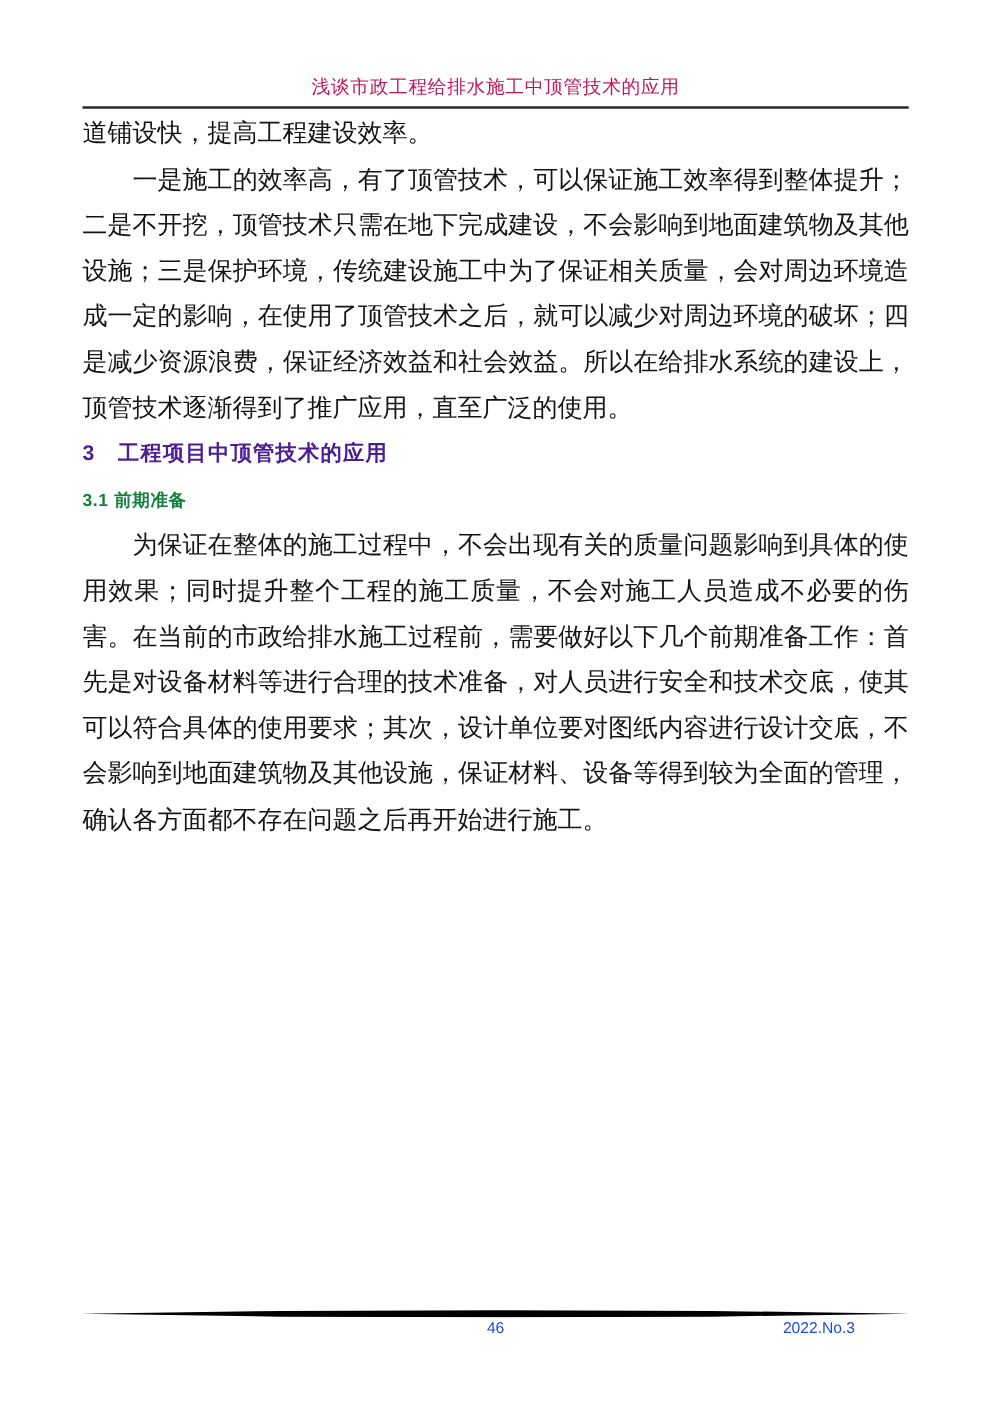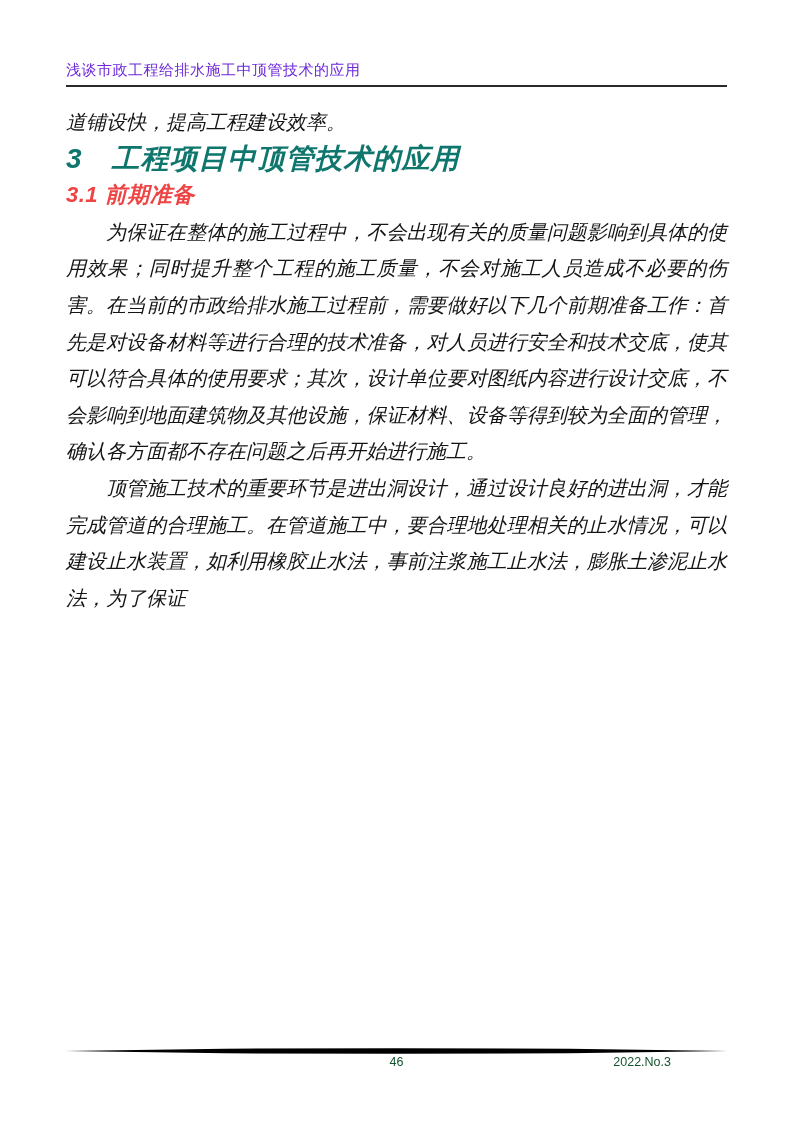--- a/index.html
+++ b/index.html
@@ -16,104 +16,103 @@
     color: #141414;
     overflow: hidden;
   }
   .content {
     position: absolute;
     left: 66px;
     top: 60px;
     width: 661px;
   }
   .running-title {
-    text-align: left;
+    text-align: center;
     font-size: 15px;
     line-height: 21px;
     letter-spacing: 0.5px;
-    color: #6d28d9;
+    color: #be185d;
   }
   .header-rule {
     height: 0;
     border-bottom: 2px solid #2a2a2a;
     margin-top: 4px;
   }
   .body-text {
-    margin-top: 17px;
+    margin-top: 2px;
     font-size: 20px;
     line-height: 36.6px;
     text-align: justify;
     text-justify: inter-character;
-    font-style: italic;
   }
   .body-text p.para {
     margin: 0;
     text-indent: 2em;
   }
   .body-text p.para.no-indent {
     text-indent: 0;
   }
   .body-text .h1 {
     font-family: "Liberation Sans", sans-serif;
     font-weight: bold;
-    font-size: 28px;
+    font-size: 17px;
     line-height: 36.6px;
     letter-spacing: 1px;
-    color: #0f766e;
+    color: #4c1d95;
   }
   .body-text .h2 {
     font-family: "Liberation Sans", sans-serif;
     font-weight: bold;
-    font-size: 22px;
+    font-size: 14px;
     line-height: 36.6px;
     letter-spacing: 0.5px;
-    color: #ef4444;
+    color: #15803d;
   }
   .footer-rule {
     position: absolute;
     left: 65px;
     top: 1048px;
     width: 663px;
     height: 6px;
   }
   .footer-row {
     position: absolute;
     left: 0;
     top: 1055px;
     width: 793px;
     height: 18px;
     font-family: "Liberation Sans", sans-serif;
     font-size: 12.5px;
-    color: #14532d;
+    color: #1d4ed8;
   }
   .footer-pagenum {
     position: absolute;
     left: 0;
     right: 0;
     text-align: center;
   }
   .footer-issue {
     position: absolute;
-    right: 122px;
+    right: 109px;
     text-align: right;
   }
 </style>
 </head>
 <body>
 
 <div class="page">
   <div class="content">
     <div class="running-title">浅谈市政工程给排水施工中顶管技术的应用</div>
     <div class="header-rule"></div>
     <div class="body-text" id="body-text">
         <p class="para no-indent">道铺设快，提高工程建设效率。</p>
+        <p class="para">一是施工的效率高，有了顶管技术，可以保证施工效率得到整体提升；二是不开挖，顶管技术只需在地下完成建设，不会影响到地面建筑物及其他设施；三是保护环境，传统建设施工中为了保证相关质量，会对周边环境造成一定的影响，在使用了顶管技术之后，就可以减少对周边环境的破坏；四是减少资源浪费，保证经济效益和社会效益。所以在给排水系统的建设上，顶管技术逐渐得到了推广应用，直至广泛的使用。</p>
         <div class="h1">3　工程项目中顶管技术的应用</div>
         <div class="h2">3.1 前期准备</div>
         <p class="para">为保证在整体的施工过程中，不会出现有关的质量问题影响到具体的使用效果；同时提升整个工程的施工质量，不会对施工人员造成不必要的伤害。在当前的市政给排水施工过程前，需要做好以下几个前期准备工作：首先是对设备材料等进行合理的技术准备，对人员进行安全和技术交底，使其可以符合具体的使用要求；其次，设计单位要对图纸内容进行设计交底，不会影响到地面建筑物及其他设施，保证材料、设备等得到较为全面的管理，确认各方面都不存在问题之后再开始进行施工。</p>
-        <p class="para">顶管施工技术的重要环节是进出洞设计，通过设计良好的进出洞，才能完成管道的合理施工。在管道施工中，要合理地处理相关的止水情况，可以建设止水装置，如利用橡胶止水法，事前注浆施工止水法，膨胀土渗泥止水法，为了保证</p>
       </div>
   </div>
 
   <svg class="footer-rule" viewBox="0 0 663 6" preserveAspectRatio="none" xmlns="http://www.w3.org/2000/svg">
     <polygon points="0,3 160,0.7 332,0.2 504,0.7 663,3 504,5.3 332,5.8 160,5.3" fill="#000000"></polygon>
   </svg>
 
   <div class="footer-row">
     <span class="footer-pagenum">46</span>
     <span class="footer-issue">2022.No.3</span>

